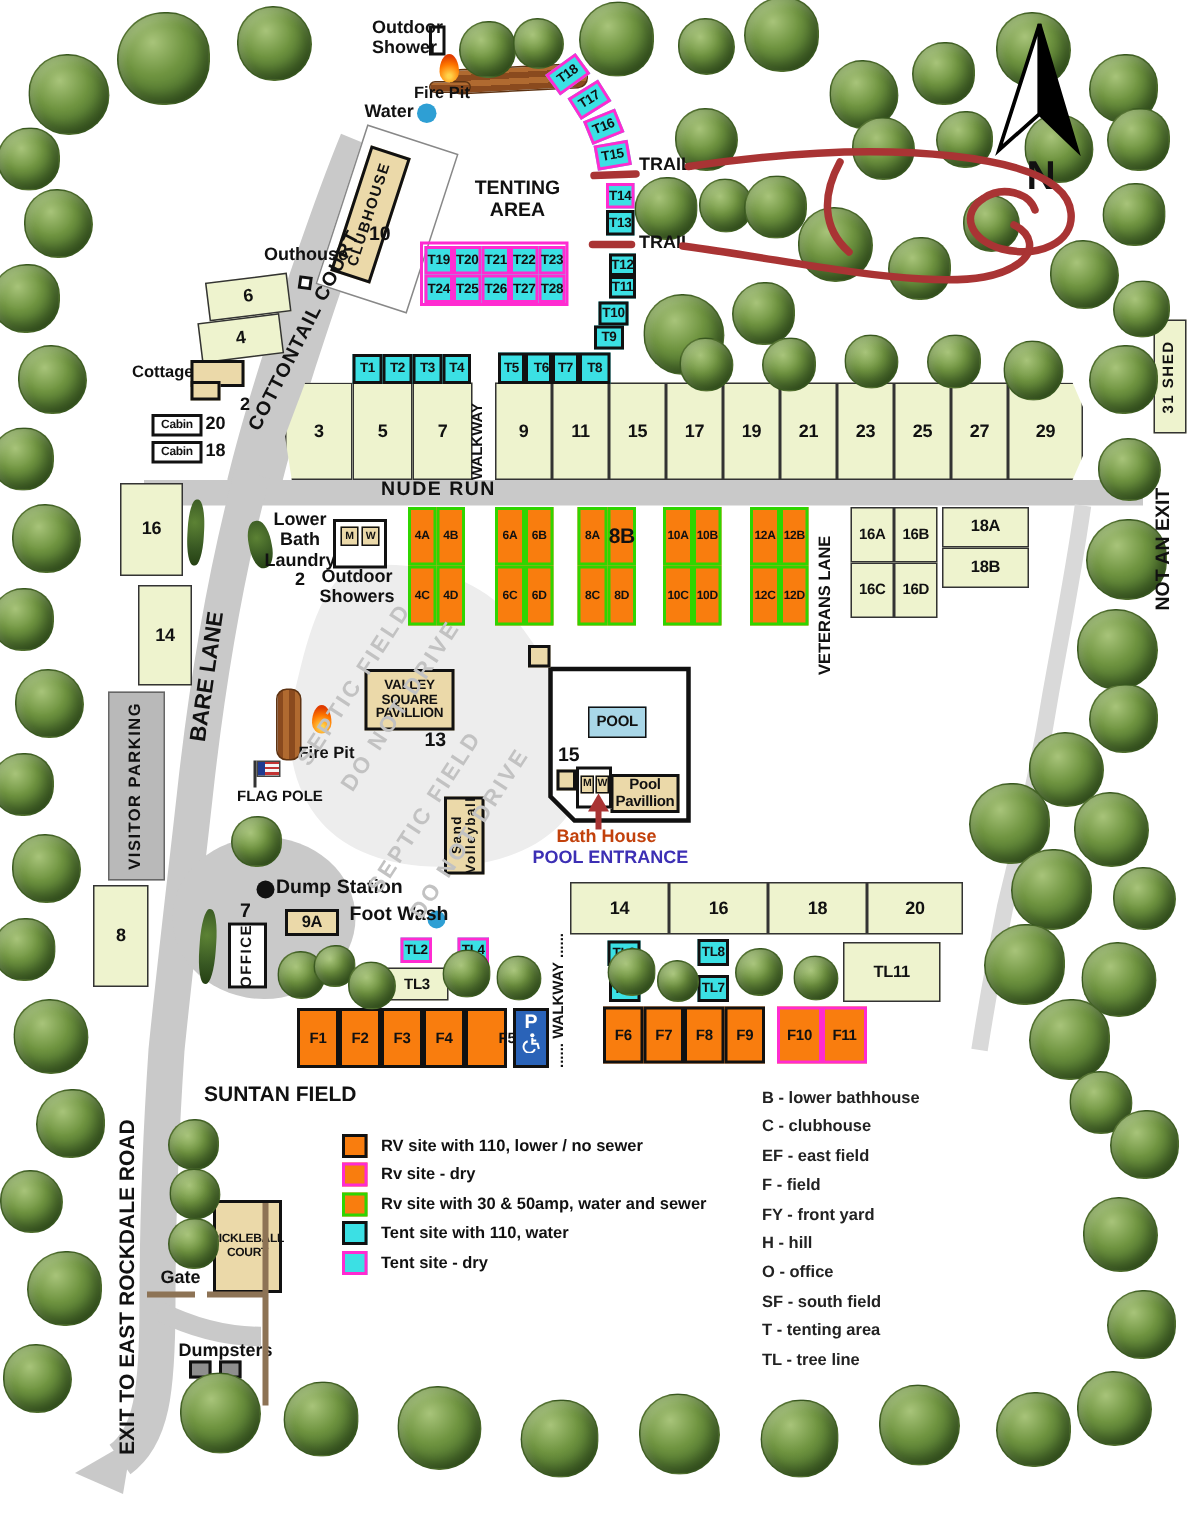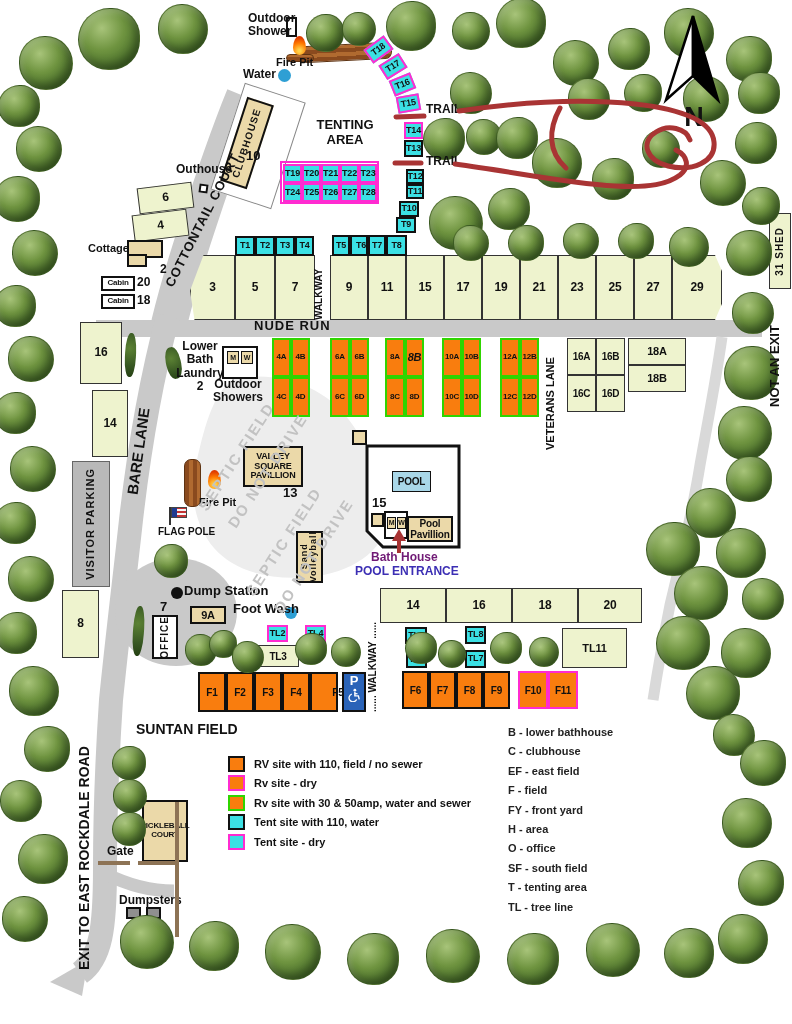--- a/index.html
+++ b/index.html
@@ -93,21 +93,21 @@
       <circle cx="9" cy="2.5" r="1.6" fill="#fff"></circle>
       <path d="M9,4.5 L9,9 L13,9 L14,13" stroke="#fff" stroke-width="1.6" fill="none"></path>
       <path d="M9,6.5 L12,6.5" stroke="#fff" stroke-width="1.4"></path>
       <path d="M5.5,7 A4.5,4.5 0 1 0 11,13" stroke="#fff" stroke-width="1.5" fill="none"></path>
     </svg>
   </div>
 
   <div id="legend">
       <div class="lrow">
         <div class="sw b-rv110"></div>
-        <span>RV site with 110, field / no sewer</span>
+        <span>RV site with 110, lower / no sewer</span>
       </div>
       <div class="lrow">
         <div class="sw b-rvDry"></div>
         <span>Rv site - dry</span>
       </div>
       <div class="lrow">
         <div class="sw b-rvFull"></div>
         <span>Rv site with 30 &amp; 50amp, water and sewer</span>
       </div>
       <div class="lrow">
@@ -118,21 +118,21 @@
         <div class="sw b-tentDry"></div>
         <span>Tent site - dry</span>
       </div>
     </div>
   <div id="abbrev">
       <div class="arow">B - lower bathhouse</div>
       <div class="arow">C - clubhouse</div>
       <div class="arow">EF - east field</div>
       <div class="arow">F - field</div>
       <div class="arow">FY - front yard</div>
-      <div class="arow">H - area</div>
+      <div class="arow">H - hill</div>
       <div class="arow">O - office</div>
       <div class="arow">SF - south field</div>
       <div class="arow">T - tenting area</div>
       <div class="arow">TL - tree line</div>
     </div>
 
   <div id="nlabel">N</div>
 
   <svg id="top-layer" width="792" height="1024" style="z-index:6;">
     <g stroke="#A93434" stroke-width="5" fill="none" stroke-linecap="round">
@@ -433,21 +433,21 @@
     <div class="box b-rvFull" style="left: 330px; top: 377px; width: 20px; height: 40px;">
       <span style="font-size: 8px;">6C</span>
     </div>
     <div class="box b-rvFull" style="left: 350px; top: 377px; width: 19px; height: 40px;">
       <span style="font-size: 8px;">6D</span>
     </div>
     <div class="box b-rvFull" style="left: 385px; top: 338px; width: 20px; height: 39px;">
       <span style="font-size: 8px;">8A</span>
     </div>
     <div class="box b-rvFull" style="left: 405px; top: 338px; width: 19px; height: 39px;">
-      <span style="font-size: 11px; font-style: italic;">8B</span>
+      <span style="font-size: 14px;">8B</span>
     </div>
     <div class="box b-rvFull" style="left: 385px; top: 377px; width: 20px; height: 40px;">
       <span style="font-size: 8px;">8C</span>
     </div>
     <div class="box b-rvFull" style="left: 405px; top: 377px; width: 19px; height: 40px;">
       <span style="font-size: 8px;">8D</span>
     </div>
     <div class="box b-rvFull" style="left: 442px; top: 338px; width: 20px; height: 39px;">
       <span style="font-size: 8px;">10A</span>
     </div>
@@ -527,21 +527,21 @@
     <div class="lbl vlbl" style="left: 768px; top: 292px; font-size: 13px; font-weight: 700; color: rgb(17, 17, 17); height: 115px; transform: rotate(180deg);">NOT AN EXIT</div>
     <div class="lbl" style="left: 168px; top: 340px; font-size: 12px; font-weight: 700; color: rgb(17, 17, 17); width: 64px; text-align: center;">Lower Bath
 Laundry
 2</div>
     <div class="lbl" style="left: 206px; top: 378px; font-size: 12px; font-weight: 700; color: rgb(17, 17, 17); width: 64px; text-align: center;">Outdoor
 Showers</div>
     <div class="lbl" style="left: 283px; top: 486px; font-size: 13px; font-weight: 700; color: rgb(17, 17, 17);">13</div>
     <div class="lbl" style="left: 199px; top: 496px; font-size: 11px; font-weight: 700; color: rgb(17, 17, 17);">Fire Pit</div>
     <div class="lbl" style="left: 158px; top: 526px; font-size: 10px; font-weight: 700; color: rgb(17, 17, 17);">FLAG POLE</div>
     <div class="lbl" style="left: 372px; top: 496px; font-size: 13px; font-weight: 700; color: rgb(17, 17, 17);">15</div>
-    <div class="lbl" style="left: 371px; top: 551px; font-size: 12px; font-weight: 700; color: #701a75;">Bath House</div>
+    <div class="lbl" style="left: 371px; top: 551px; font-size: 12px; font-weight: 700; color: #c2410c;">Bath House</div>
     <div class="lbl" style="left: 355px; top: 565px; font-size: 12px; font-weight: 700; color: rgb(60, 47, 180);">POOL ENTRANCE</div>
     <div class="lbl" style="left: 184px; top: 584px; font-size: 13px; font-weight: 700; color: rgb(17, 17, 17);">Dump Station</div>
     <div class="lbl" style="left: 160px; top: 600px; font-size: 13px; font-weight: 700; color: rgb(17, 17, 17);">7</div>
     <div class="lbl" style="left: 233px; top: 602px; font-size: 13px; font-weight: 700; color: rgb(17, 17, 17);">Foot Wash</div>
     <div class="lbl vlbl" style="left: 367px; top: 592px; font-size: 10px; font-weight: 700; color: rgb(17, 17, 17); height: 120px; transform: rotate(180deg);">...... WALKWAY ......</div>
     <div class="lbl" style="left: 136px; top: 722px; font-size: 14px; font-weight: 700; color: rgb(17, 17, 17);">SUNTAN FIELD</div>
     <div class="lbl" style="left: 107px; top: 845px; font-size: 12px; font-weight: 700; color: rgb(17, 17, 17);">Gate</div>
     <div class="lbl" style="left: 119px; top: 894px; font-size: 12px; font-weight: 700; color: rgb(17, 17, 17);">Dumpsters</div>
     <div class="lbl vlbl" style="left: 77px; top: 742px; font-size: 14px; font-weight: 700; color: rgb(17, 17, 17); height: 228px; transform: rotate(180deg);">EXIT TO EAST ROCKDALE ROAD</div>
     <div class="lbl" style="left: 196px; top: 505px; font-size: 15px; font-weight: 700; color: rgb(194, 194, 194); letter-spacing: 2px; transform: rotate(-57deg); transform-origin: 0px 0px;">SEPTIC FIELD</div>

